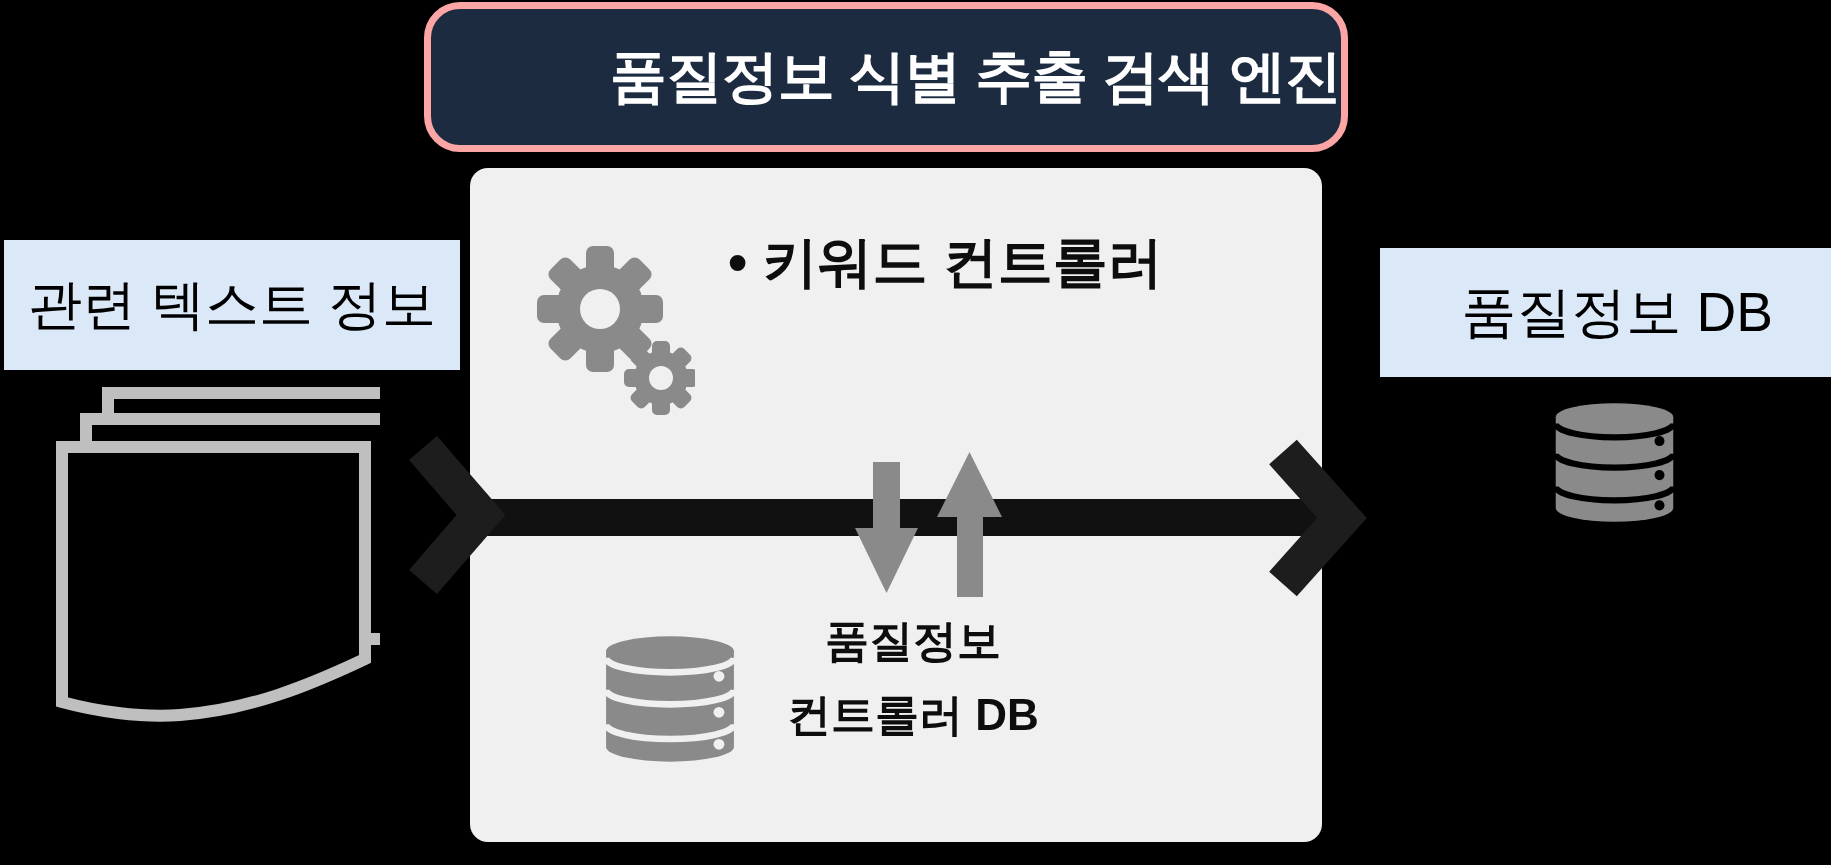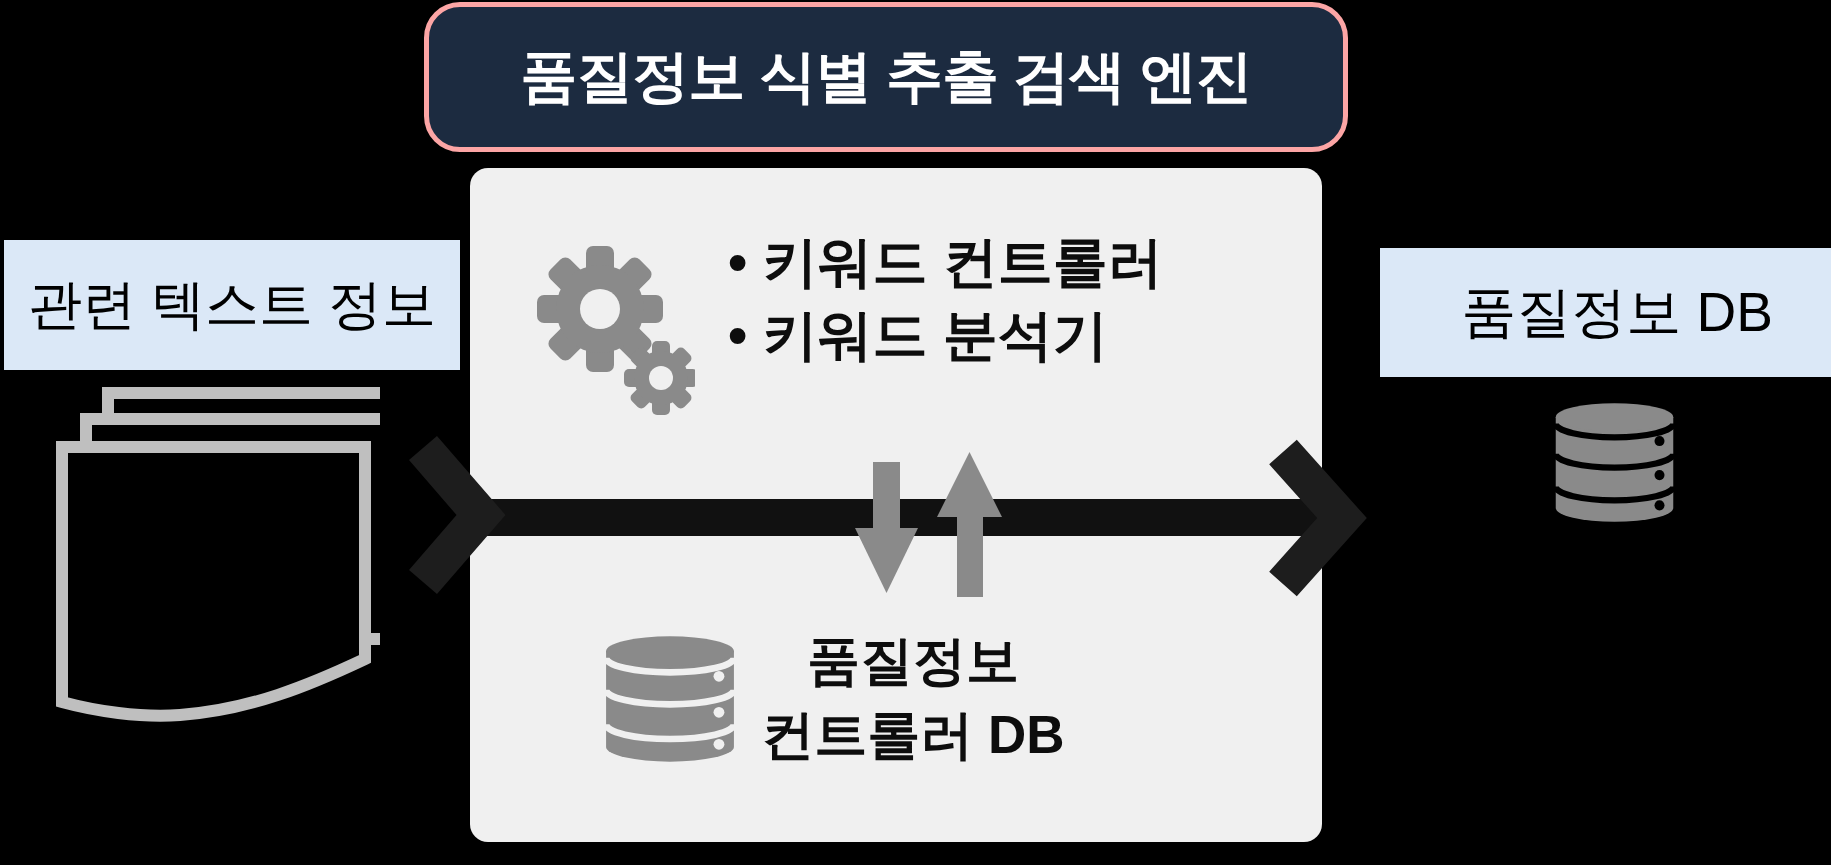--- a/index.html
+++ b/index.html
@@ -12,22 +12,22 @@
   }
   html,body{margin:0;padding:0;background:#000;}
   #canvas{
     position:relative;width:1831px;height:865px;background:#000;overflow:hidden;
     font-family:"Liberation Sans","DejaVu Sans",sans-serif;
   }
   .abs{position:absolute;}
   
   .title-pill{
     left:424px;top:2px;width:924px;height:150px;box-sizing:border-box;
-    background:var(--navy);border:5px solid #fca5a5;border-radius:36px;
-    display:flex;align-items:center;justify-content:center;
+    background:var(--navy);border:7px solid #fca5a5;border-radius:36px;
+    display:flex;align-items:center;justify-content:flex-end;
   }
   .title-pill .t{color:#fff;font-size:57px;font-weight:bold;letter-spacing:-1px;white-space:nowrap;}
   
   .blue-box{
     background:var(--light-blue);display:flex;align-items:center;justify-content:center;
     color:#000;font-weight:normal;white-space:nowrap;
   }
   .input-box{left:4px;top:240px;width:456px;height:130px;font-size:54px;}
   .output-box{left:1380px;top:248px;width:474px;height:129px;font-size:55px;}
   
@@ -36,22 +36,22 @@
   .panel-bottom{left:470px;top:534px;width:852px;height:308px;}
   
   .flow-line{left:470px;top:499px;width:852px;height:37px;background:var(--ink);}
   
   .engine-list{left:728px;top:226px;width:575px;margin:0;padding:0;list-style:none;}
   .engine-list li{
     font-size:55px;line-height:73px;font-weight:bold;color:#0d0d0d;white-space:nowrap;
   }
   .engine-list li::before{content:"• ";}
   
-  .ref-text{left:733px;top:624px;width:360px;text-align:center;
-    font-size:53px;line-height:74px;font-weight:bold;color:#0d0d0d;white-space:nowrap;}
+  .ref-text{left:733px;top:604px;width:360px;text-align:center;
+    font-size:44px;line-height:74px;font-weight:bold;color:#0d0d0d;white-space:nowrap;}
   svg{display:block;}
 </style>
 </head>
 <body>
 
 <div id="canvas">
 
   <div class="abs panel panel-top"></div>
   <div class="abs panel panel-bottom"></div>
 
@@ -109,21 +109,20 @@
         <rect x="132" y="96" width="18" height="22" rx="5" transform="rotate(270 141 133)"></rect>
         <rect x="132" y="96" width="18" height="22" rx="5" transform="rotate(315 141 133)"></rect>
         <circle cx="141" cy="133" r="27"></circle>
         <circle cx="141" cy="133" r="12" fill="var(--panel)"></circle>
       </g>
     </g>
   </svg>
 
   <ul class="abs engine-list">
     <li>키워드 컨트롤러</li>
-    <li>키워드 분석기</li>
   </ul>
 
   <svg class="abs" style="left:845px;top:448px;" width="165" height="152" viewBox="0 0 165 152">
     <g fill="var(--icon-gray)">
       <g>
         <rect x="28" y="14" width="27" height="68"></rect>
         <polygon points="10,80 73,80 41.5,145"></polygon>
       </g>
       <g>
         <polygon points="92,69 157,69 124.5,4"></polygon>

